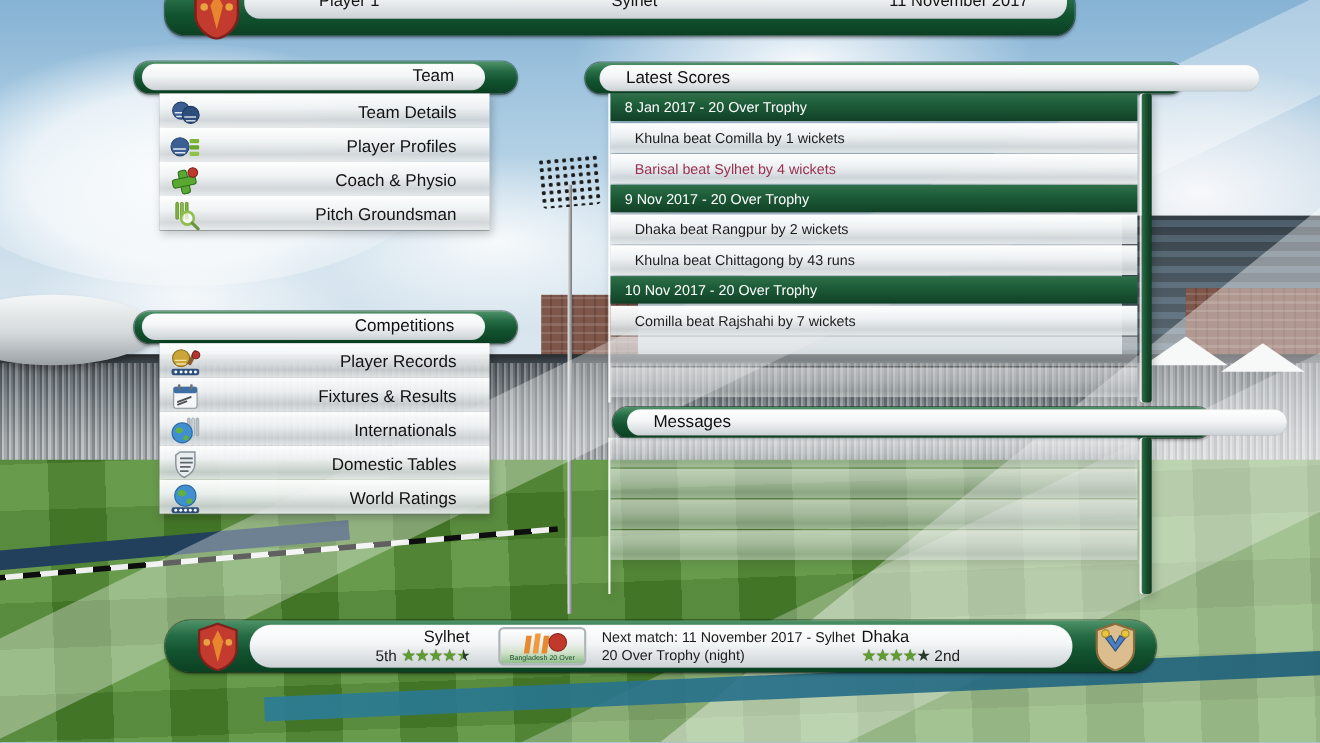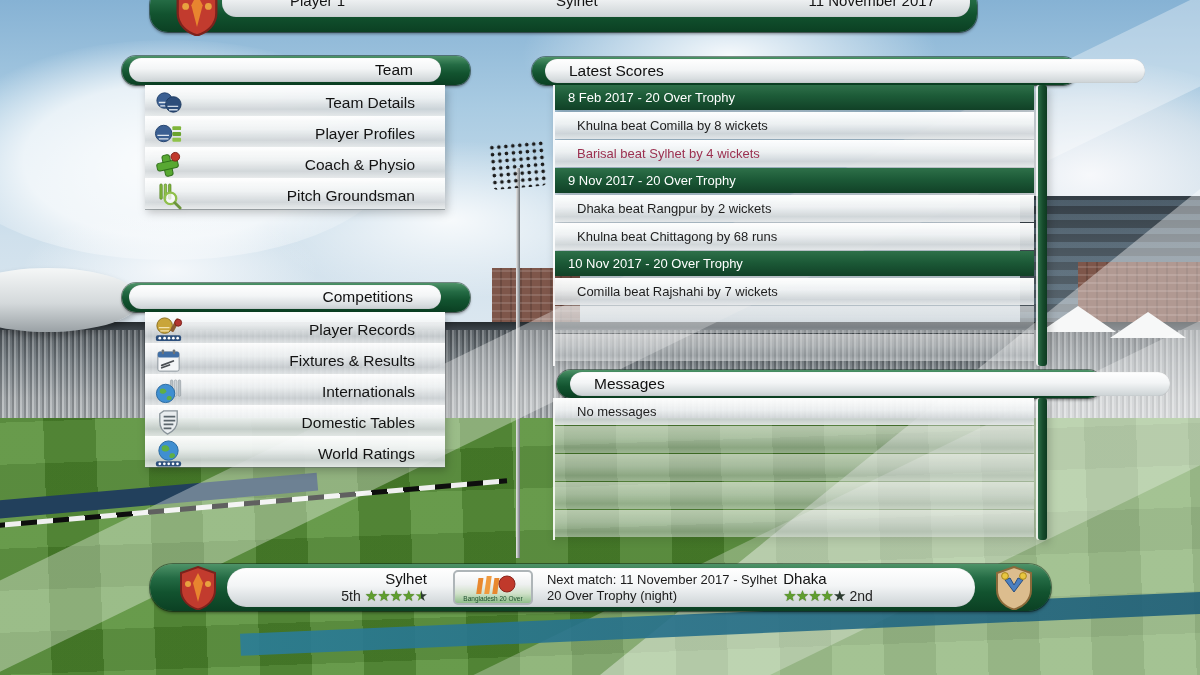--- a/index.html
+++ b/index.html
@@ -299,42 +299,41 @@
     </div>
   </div>
 
   <div class="green-bar panel-header" style="left:532px;top:57px;width:545px;">
     <div class="white-pill">
       <span class="bar-title">Latest Scores</span>
     </div>
   </div>
   <div class="panel-body" style="left:553px;top:85px;height:281px;">
     <div class="panel-rows">
-        <div class="prow date">8 Feb 2017 - 20 Over Trophy</div>
-        <div class="prow result">Khulna beat Comilla by 8 wickets</div>
+        <div class="prow date">8 Jan 2017 - 20 Over Trophy</div>
+        <div class="prow result">Khulna beat Comilla by 1 wickets</div>
         <div class="prow loss">Barisal beat Sylhet by 4 wickets</div>
         <div class="prow date">9 Nov 2017 - 20 Over Trophy</div>
         <div class="prow result">Dhaka beat Rangpur by 2 wickets</div>
-        <div class="prow result">Khulna beat Chittagong by 68 runs</div>
+        <div class="prow result">Khulna beat Chittagong by 43 runs</div>
         <div class="prow date">10 Nov 2017 - 20 Over Trophy</div>
         <div class="prow result">Comilla beat Rajshahi by 7 wickets</div>
         <div class="prow empty"></div>
         <div class="prow empty"></div>
       </div>
     <div class="vscroll"></div>
   </div>
 
   <div class="green-bar panel-header" style="left:532px;top:370px;width:545px;margin-left:25px;">
     <div class="white-pill">
       <span class="bar-title">Messages</span>
     </div>
   </div>
   <div class="panel-body" style="left:553px;top:398px;height:142px;">
     <div class="panel-rows">
-        <div class="prow info">No messages</div>
         <div class="prow empty"></div>
         <div class="prow empty"></div>
         <div class="prow empty"></div>
         <div class="prow empty"></div>
       </div>
     <div class="vscroll"></div>
   </div>
 
   <div id="statusbar" class="green-bar">
     <svg class="shield" style="left:26px;top:2px;" width="44" height="44" viewBox="0 0 40 44">

